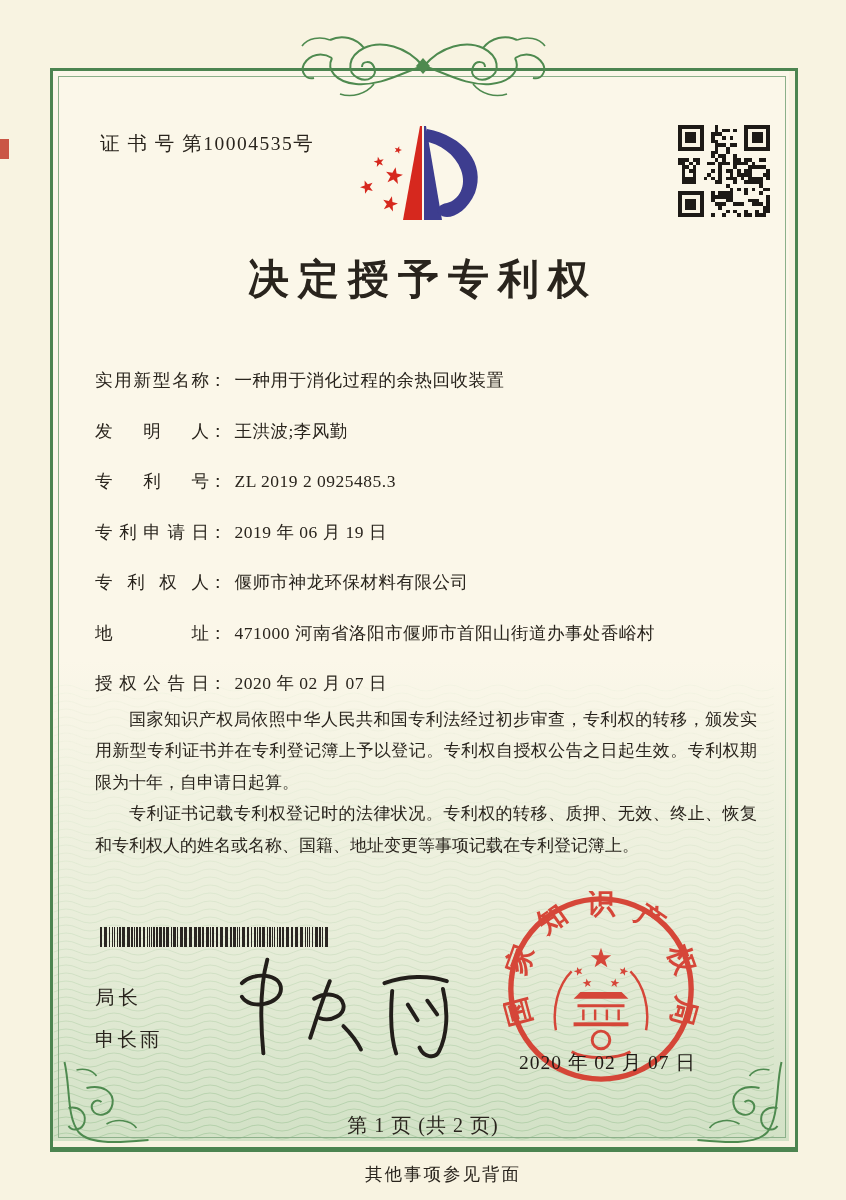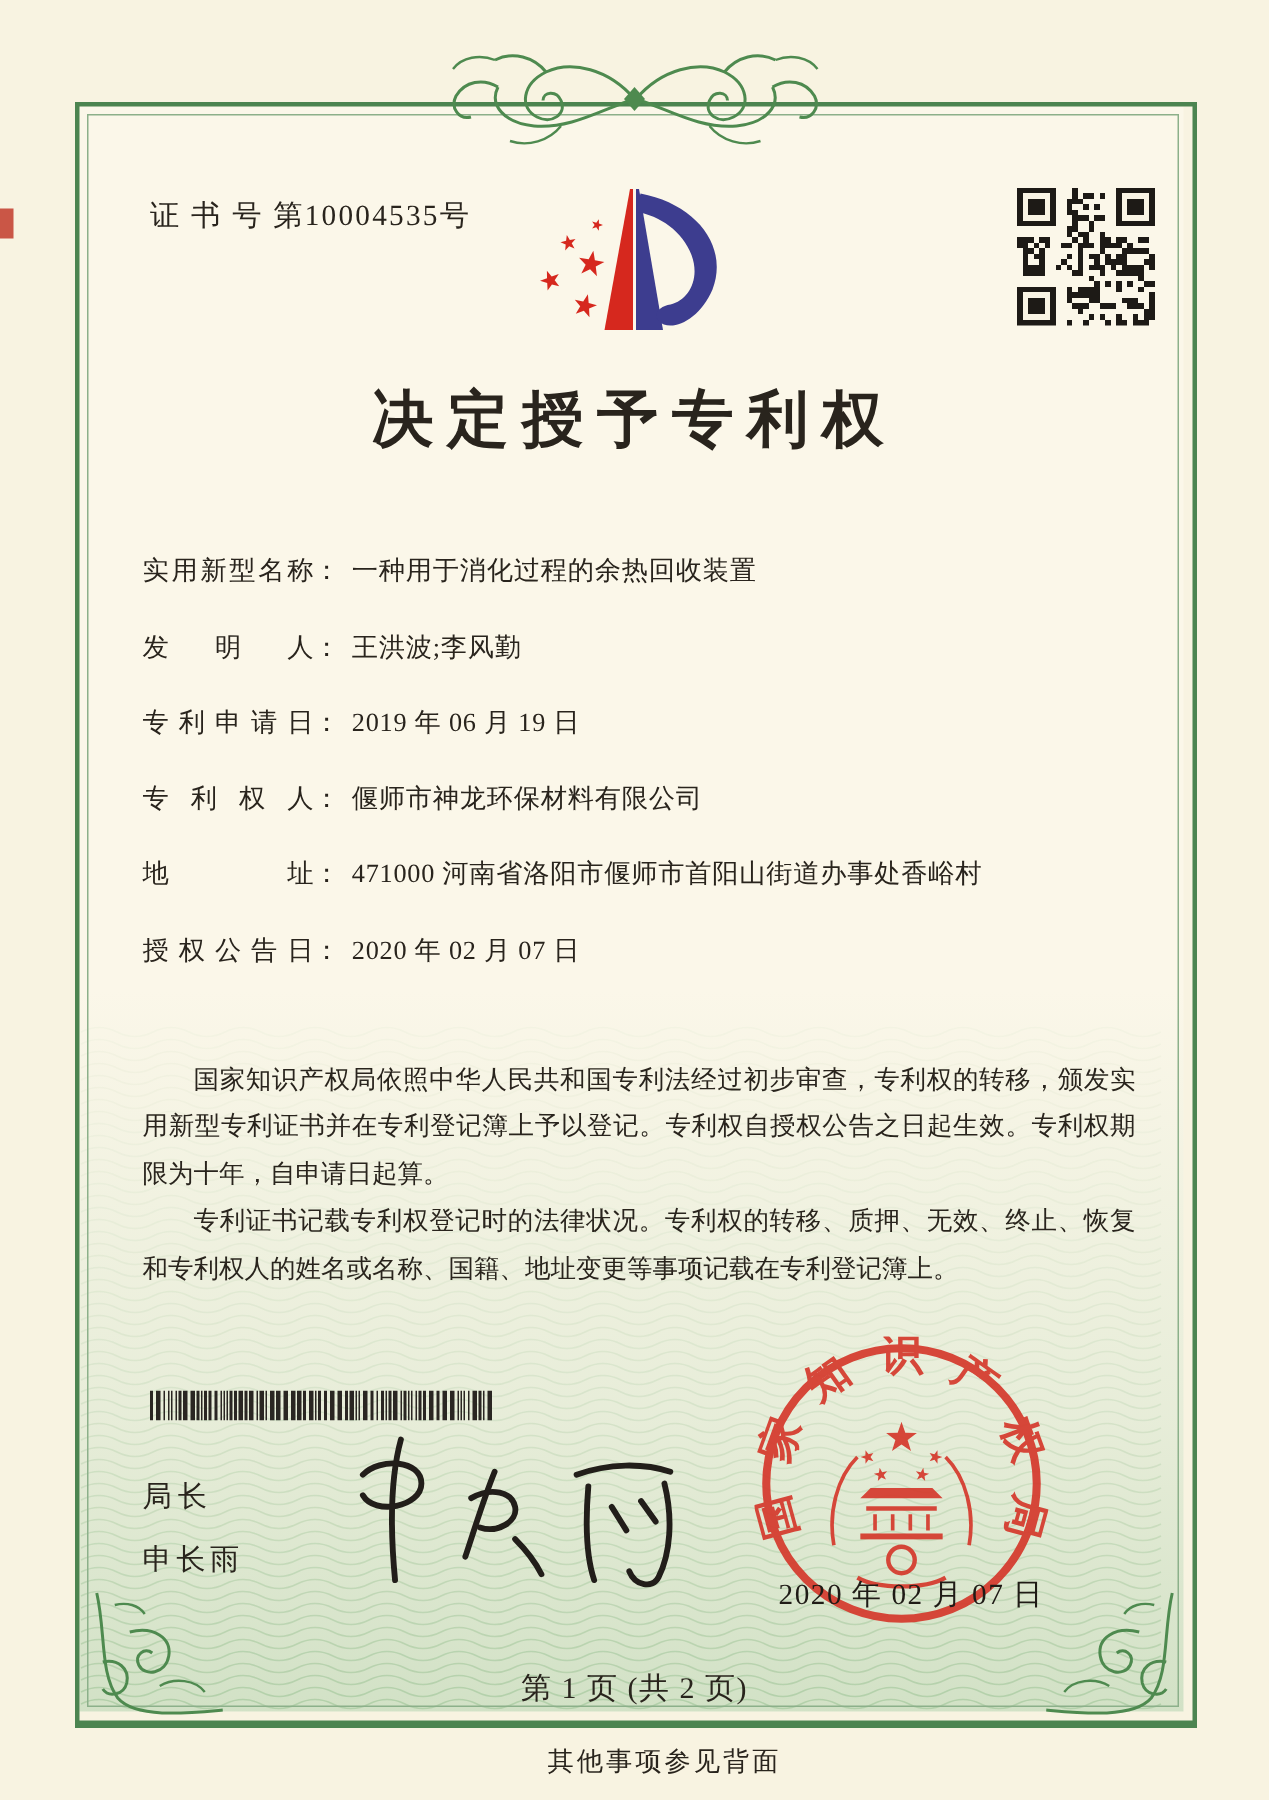--- a/index.html
+++ b/index.html
@@ -341,20 +341,23 @@
   <div class="title">决定授予专利权</div>
 
   <div class="fields">
     <div class="frow">
       <span class="flabel">实用新型名称</span><span class="colon">：</span><span class="fvalue">一种用于消化过程的余热回收装置</span>
     </div>
     <div class="frow">
       <span class="flabel">发明人</span><span class="colon">：</span><span class="fvalue">王洪波;李风勤</span>
     </div>
     <div class="frow">
+      <span class="flabel">专利号</span><span class="colon">：</span><span class="fvalue">ZL 2019 2 0925485.3</span>
+    </div>
+    <div class="frow">
       <span class="flabel">专利申请日</span><span class="colon">：</span><span class="fvalue">2019 年 06 月 19 日</span>
     </div>
     <div class="frow">
       <span class="flabel">专利权人</span><span class="colon">：</span><span class="fvalue">偃师市神龙环保材料有限公司</span>
     </div>
     <div class="frow">
       <span class="flabel">地址</span><span class="colon">：</span><span class="fvalue">471000 河南省洛阳市偃师市首阳山街道办事处香峪村</span>
     </div>
     <div class="frow">
       <span class="flabel">授权公告日</span><span class="colon">：</span><span class="fvalue">2020 年 02 月 07 日</span>

